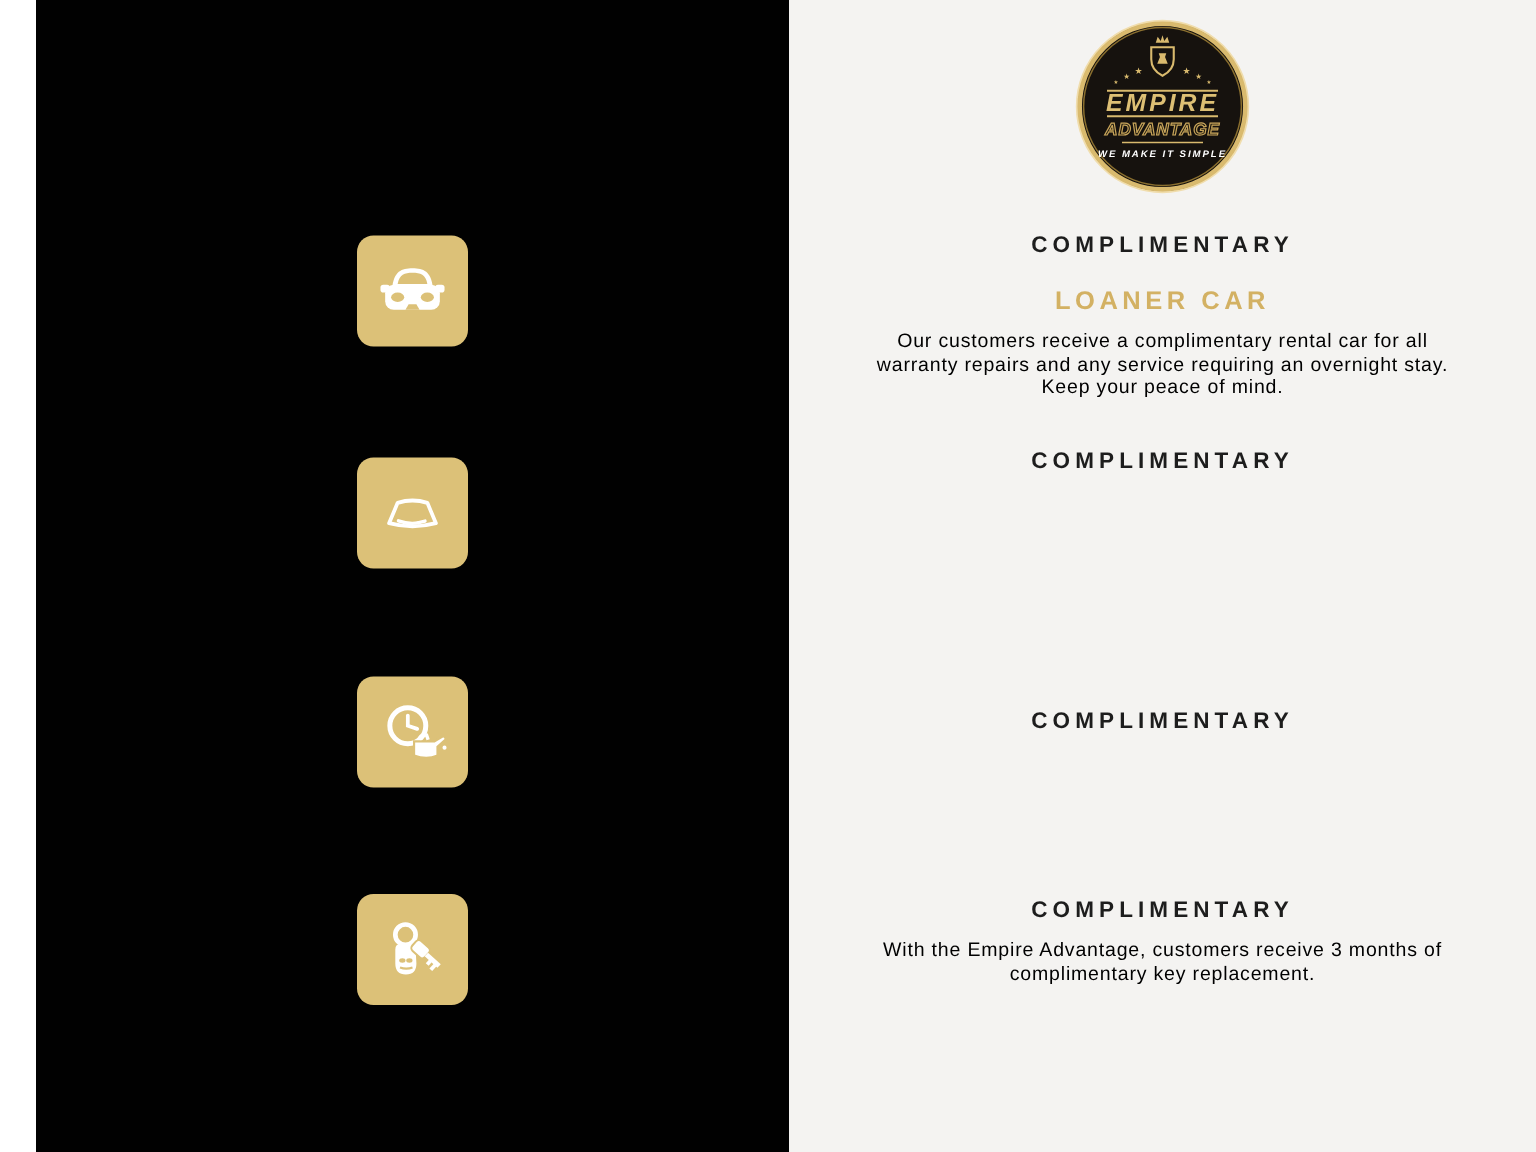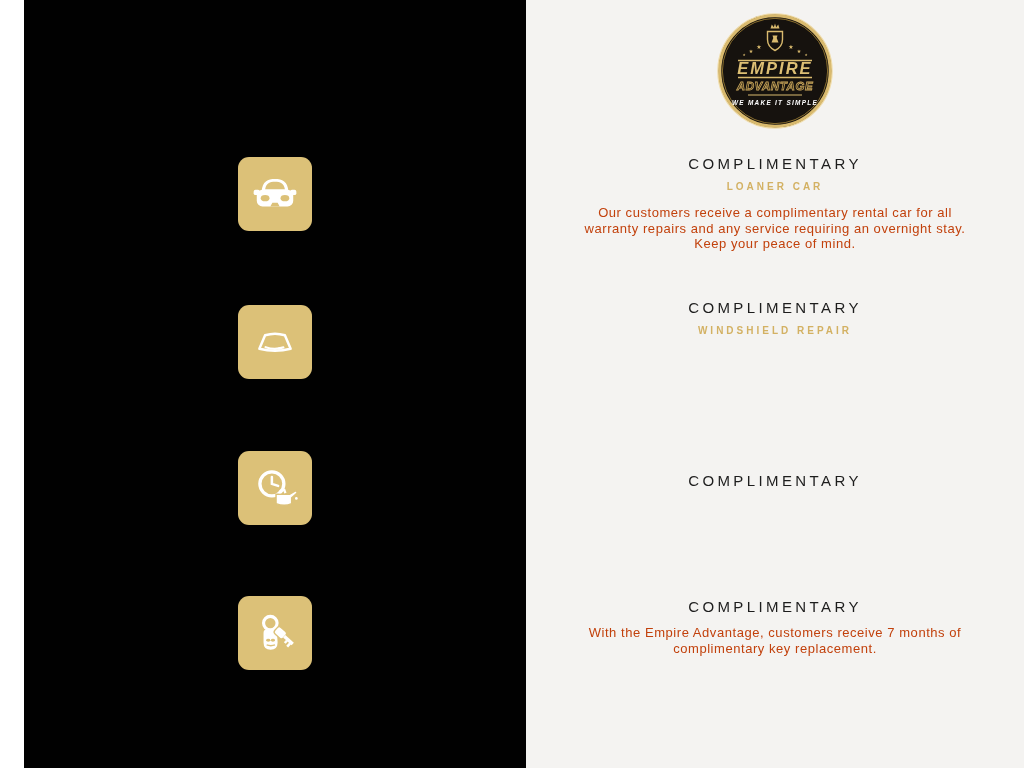--- a/index.html
+++ b/index.html
@@ -49,38 +49,38 @@
     left: 0; width: 100%;
     text-align: center;
   }
   .sec-1 { top: 154px; }
   .sec-2 { top: 298px; }
   .sec-3 { top: 471px; }
   .sec-4 { top: 597px; }
 
   .benefit-heading {
     font-size: 15px;
-    font-weight: normal;
+    font-weight: bold;
     letter-spacing: 3.4px;
     color: #1d1d1d;
     line-height: 19px;
   }
   .benefit-subheading {
-    font-size: 10px;
+    font-size: 17px;
     font-weight: bold;
     letter-spacing: 3px;
     color: #d3b163;
     line-height: 19px;
-    margin-top: 4px;
+    margin-top: 18px;
   }
   .benefit-body {
     font-size: 13px;
     letter-spacing: 0.55px;
     line-height: 15.5px;
-    color: #c2410c;
+    color: #000000;
     max-width: 392px;
     margin: 9px auto 0 auto;
   }
 </style>
 </head>
 <body>
 
 <div class="page">
 
   <div class="left-panel">
@@ -173,26 +173,25 @@
     </div>
 
     <div class="benefit-section sec-1">
       <div class="benefit-heading">COMPLIMENTARY</div>
       <div class="benefit-subheading">LOANER CAR</div>
       <p class="benefit-body">Our customers receive a complimentary rental car for all warranty repairs and any service requiring an overnight stay. Keep your peace of mind.</p>
     </div>
 
     <div class="benefit-section sec-2">
       <div class="benefit-heading">COMPLIMENTARY</div>
-      <div class="benefit-subheading">WINDSHIELD REPAIR</div>
     </div>
 
     <div class="benefit-section sec-3">
       <div class="benefit-heading">COMPLIMENTARY</div>
     </div>
 
     <div class="benefit-section sec-4">
       <div class="benefit-heading">COMPLIMENTARY</div>
-      <p class="benefit-body">With the Empire Advantage, customers receive 7 months of complimentary key replacement.</p>
+      <p class="benefit-body">With the Empire Advantage, customers receive 3 months of complimentary key replacement.</p>
     </div>
 
   </div>
 </div>
 
 </body></html>

